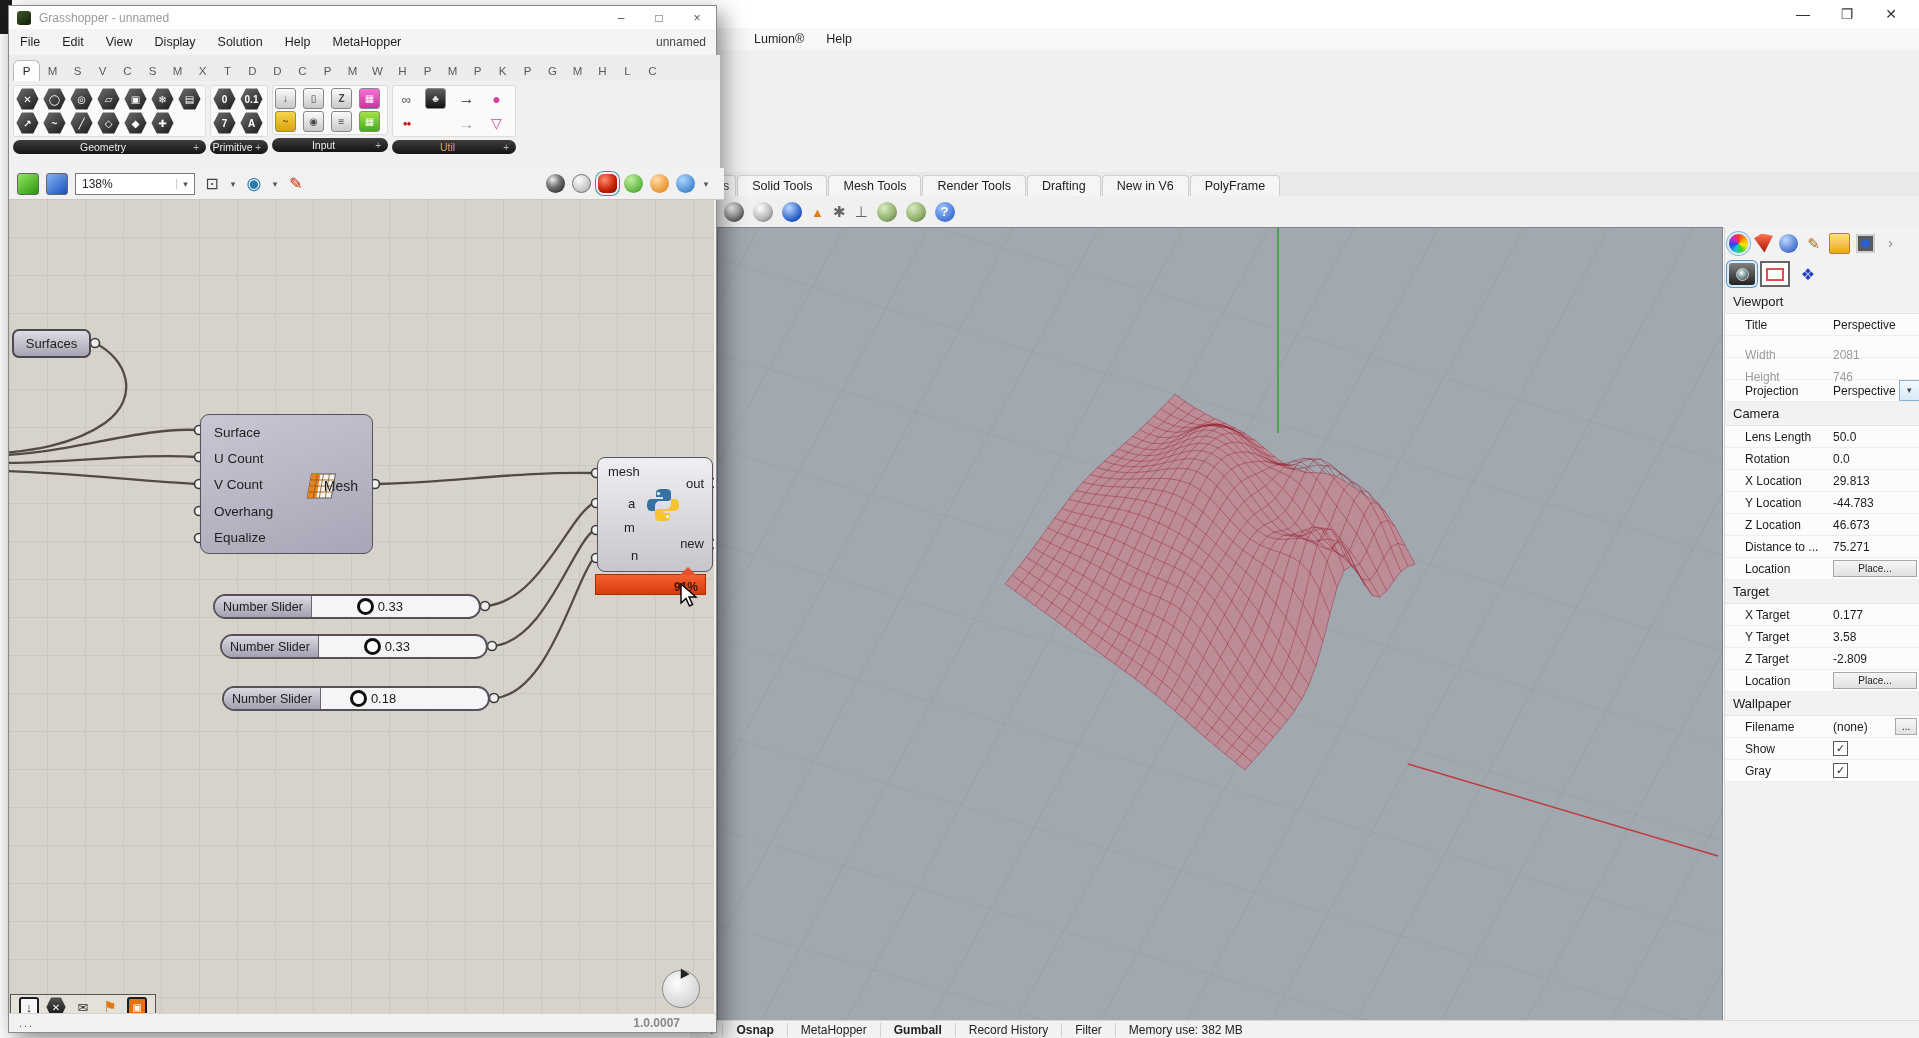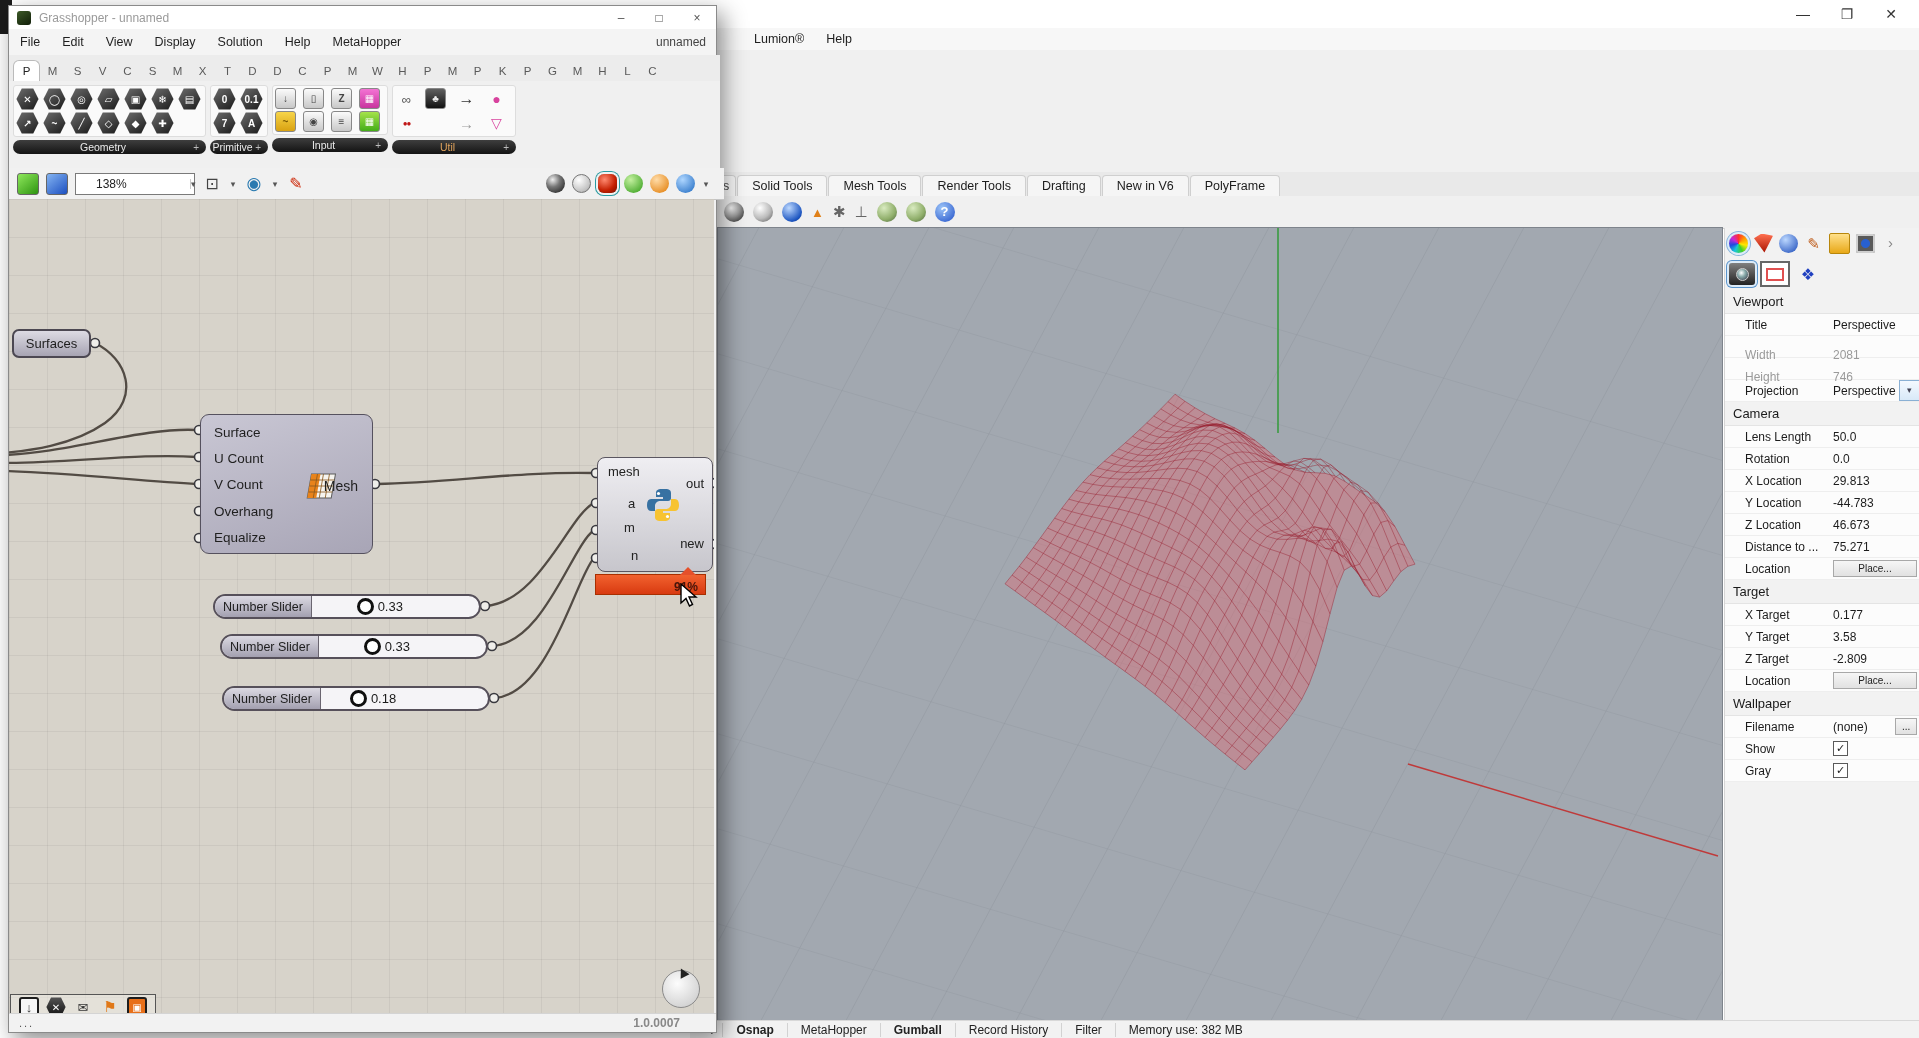--- a/index.html
+++ b/index.html
@@ -103,21 +103,21 @@
   .gh-grouplabel .lbl{flex:1;text-align:center;}
   .gh-grouplabel .plus{margin-right:7px;font-size:10px;color:#bbb;}
   .gh-group:nth-child(4) .gh-grouplabel .lbl{color:#e0a35c;}
   
   .gh-ctoolbar{left:0;top:162px;width:100%;height:31px;background:#f1f1f1;border-bottom:1px solid #c4c4c4;display:flex;align-items:center;gap:7px;padding-left:8px;}
   .cti{display:inline-flex;align-items:center;justify-content:center;}
   .cti.tileimg{width:20px;height:20px;border-radius:3px;border:1px solid #666;}
   .cti.greenimg{background:linear-gradient(140deg,#8fe85c,#2d9410);}
   .cti.blueimg{background:linear-gradient(140deg,#84b4f2,#1c4fc0);}
   .gh-combo{width:118px;height:20px;border:1px solid #7a7a7a;background:#fff;display:flex;align-items:center;}
-  .gh-combo input{border:none;outline:none;width:92px;font-size:12px;font-family:inherit;padding-left:20px;color:#222;}
+  .gh-combo input{border:none;outline:none;width:92px;font-size:12px;font-family:inherit;padding-left:6px;color:#222;}
   .gh-combo .dd{width:20px;text-align:center;font-size:9px;color:#555;border-left:1px solid #ccc;}
   .cti.plainbtn{font-size:16px;color:#444;width:20px;}
   .cti.blueeye{color:#2a7ab0;font-size:17px;}
   .cti.redpen{color:#cc2200;font-size:16px;}
   .cti.caret{font-size:9px;color:#555;width:8px;}
   .ct-spacer{flex:1;}
   .ball{width:19px;height:19px;border-radius:50%;display:inline-block;}
   .darkball{background:radial-gradient(circle at 35% 30%,#eee,#777 40%,#111);}
   .wireball{background:radial-gradient(circle at 35% 30%,#fff,#c2c2c2 70%,#8a8a8a);border:1px solid #777;box-sizing:border-box;}
   .redgem{background:radial-gradient(circle at 35% 30%,#ff8a70,#c41e00 60%,#760e00);border-radius:30%;}

